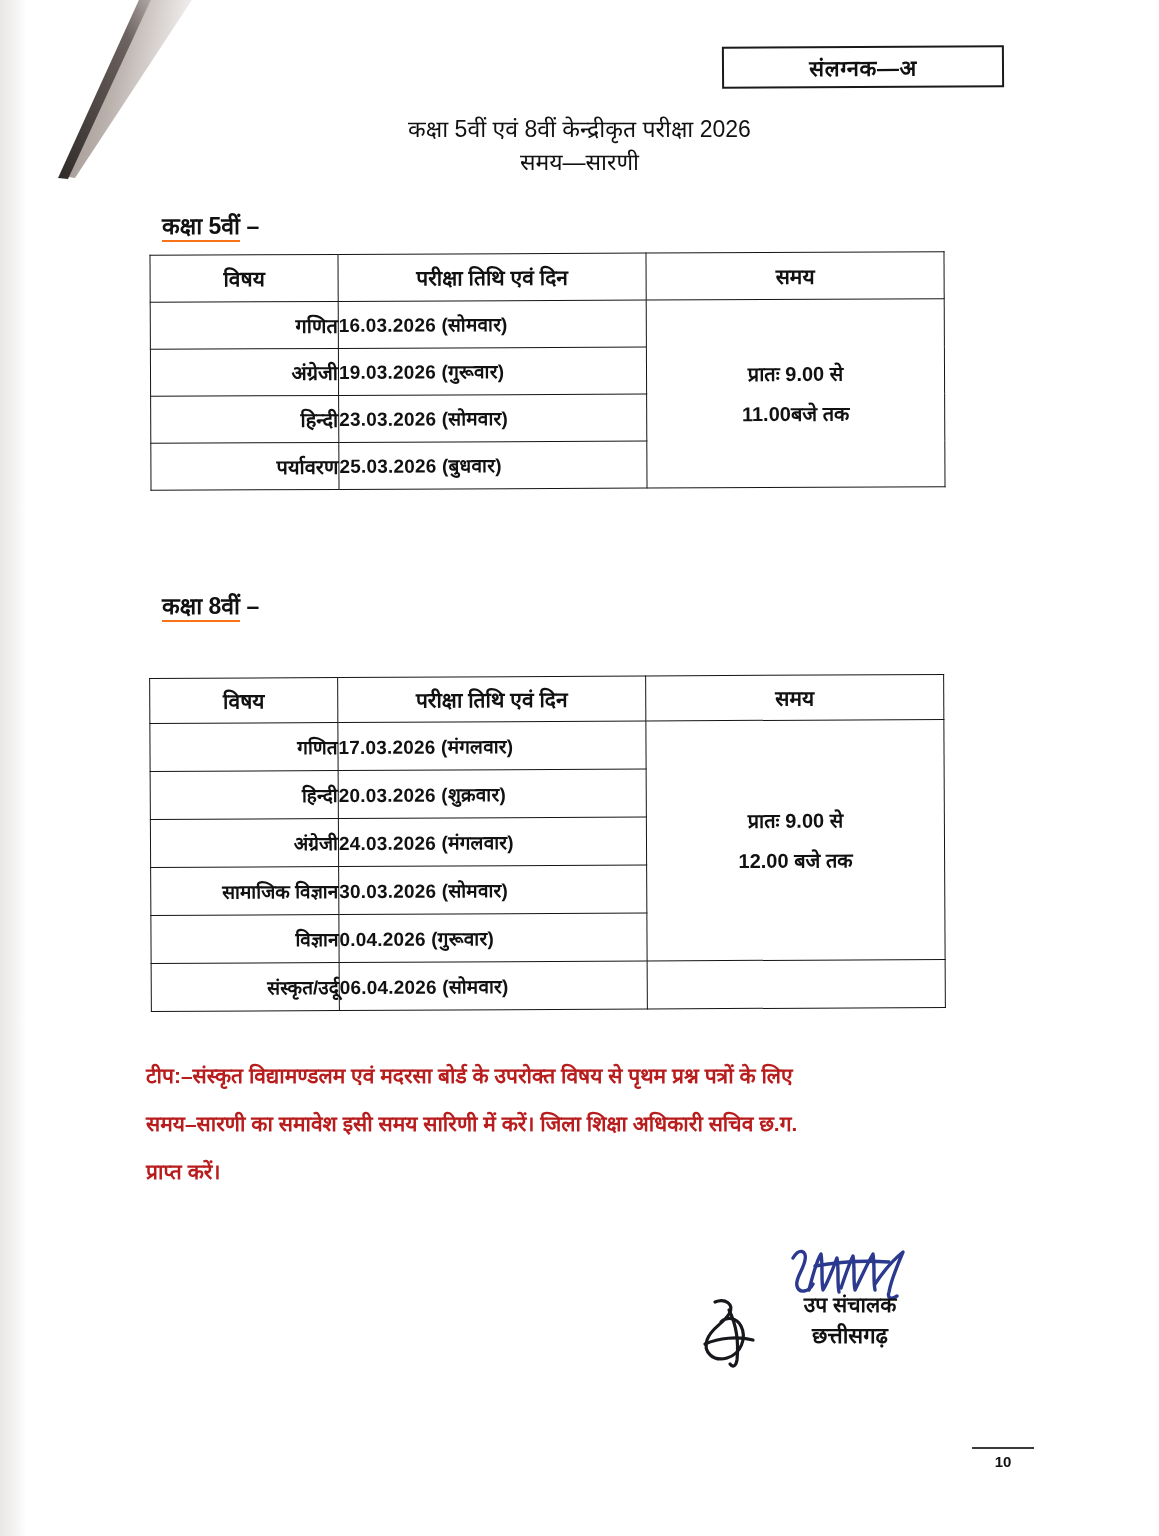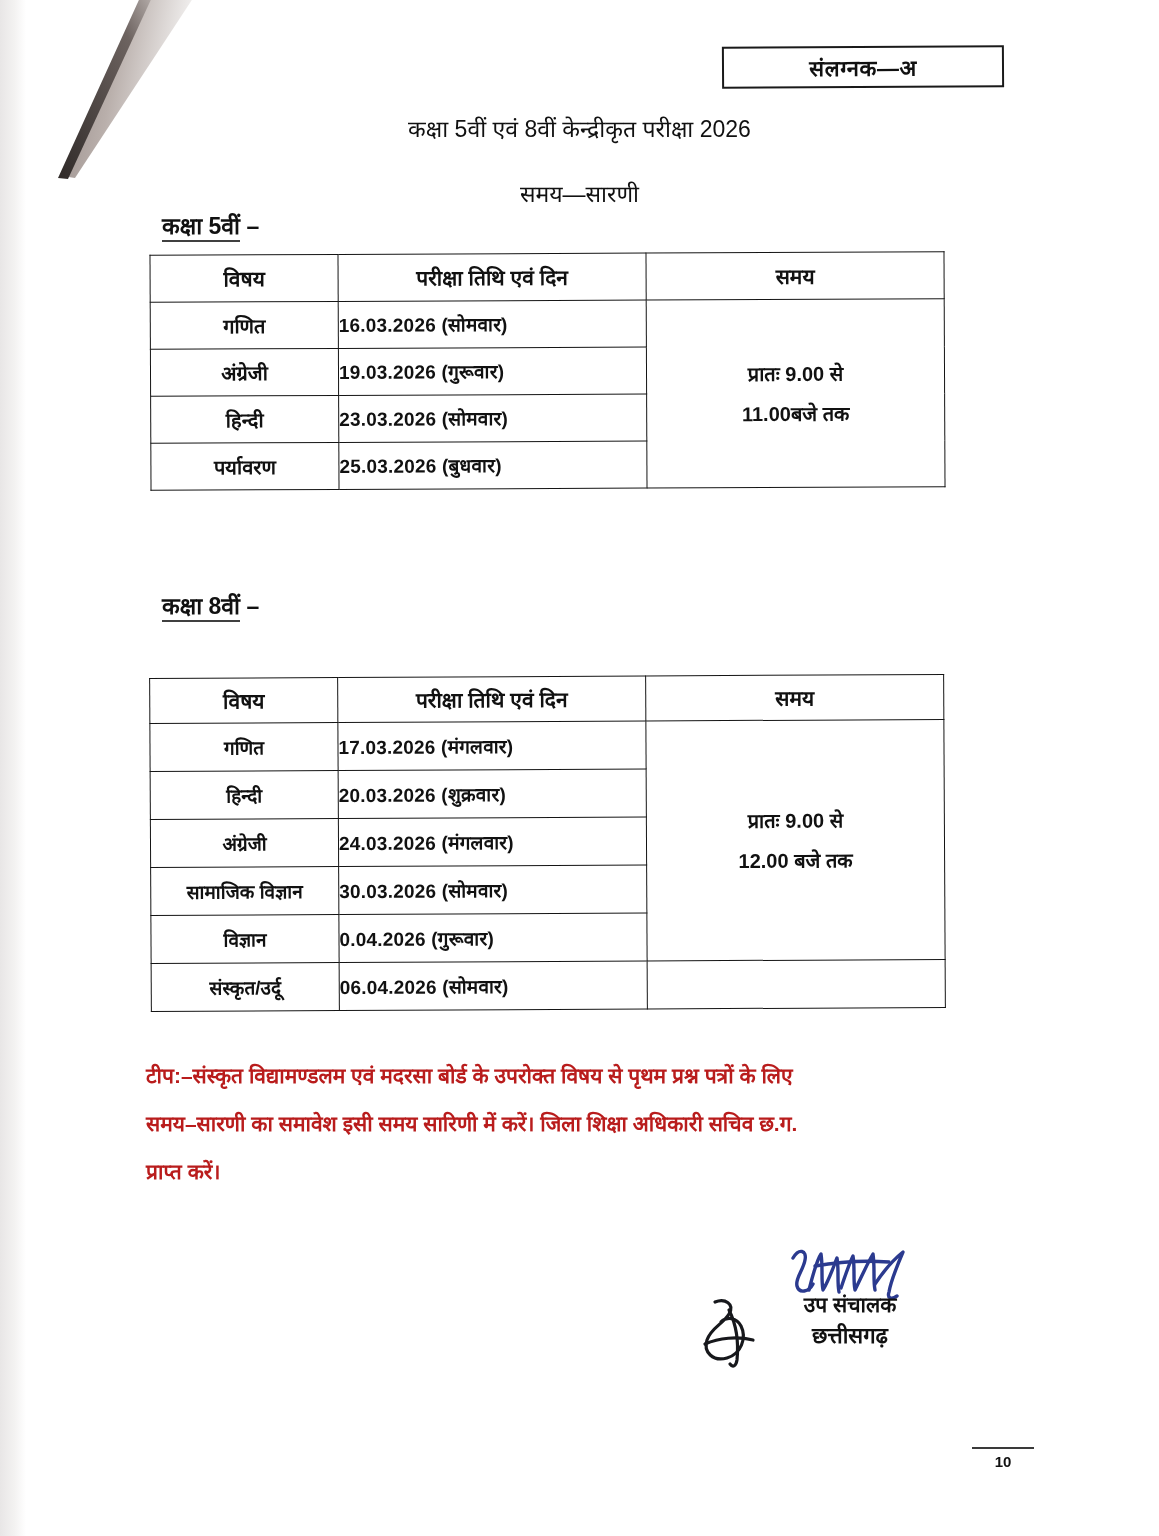--- a/index.html
+++ b/index.html
@@ -69,32 +69,32 @@
   .doc-title {
     position: absolute;
     left: 0; top: 113px;
     width: 1159px;
     text-align: center;
     font-size: 23px;
     font-weight: 400;
     color: #111;
     line-height: 1.45;
   }
-  .doc-title .line2 { display: block; margin-top: 32px; }
+  .doc-title .line2 { display: block; }
 
   
   .section-heading {
     position: absolute;
     font-size: 23px;
     font-weight: 700;
     color: #111;
     white-space: nowrap;
   }
   .section-heading .underlined {
-    border-bottom: 2px solid #404040;
+    border-bottom: 2px solid #f97316;
     padding-bottom: 1px;
   }
   #sec5 { left: 162px; top: 209px; }
   #sec8 { left: 162px; top: 589px; }
 
   
   .sched-table {
     position: absolute;
     border-collapse: collapse;
     table-layout: fixed;
@@ -111,21 +111,21 @@
   .col-subject { width: 188px; }
   .col-date    { width: 308px; }
   .col-time    { width: 298px; }
 
   .cell-head {
     text-align: center;
     font-size: 21px;
     height: 46px;
   }
   .cell-subject {
-    text-align: center;
+    text-align: right;
     font-size: 20px;
     padding-left: 9px;
     height: 46px;
   }
   .cell-date {
     text-align: left;
     font-size: 19px;
     padding-left: 14px;
     height: 46px;
     letter-spacing: .2px;

